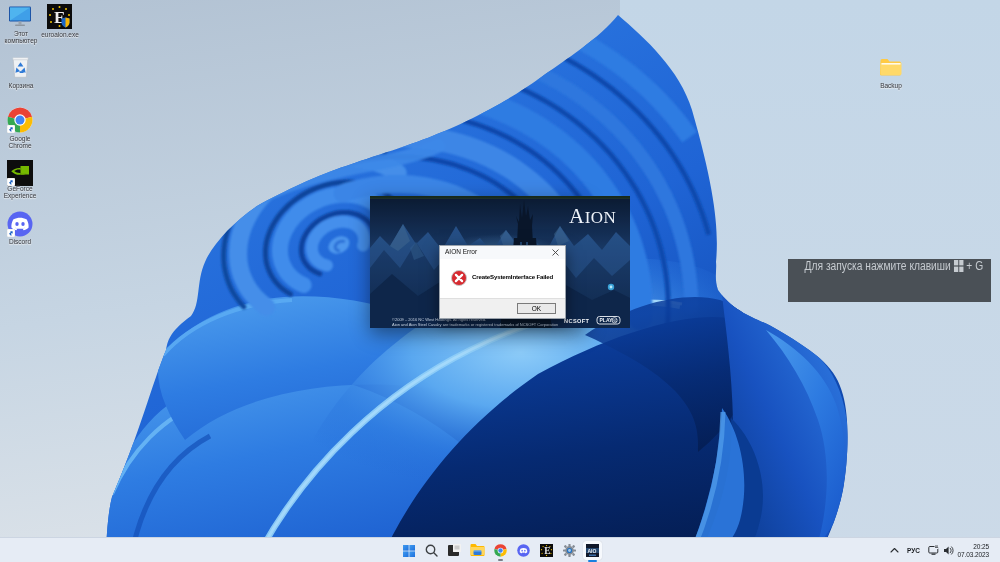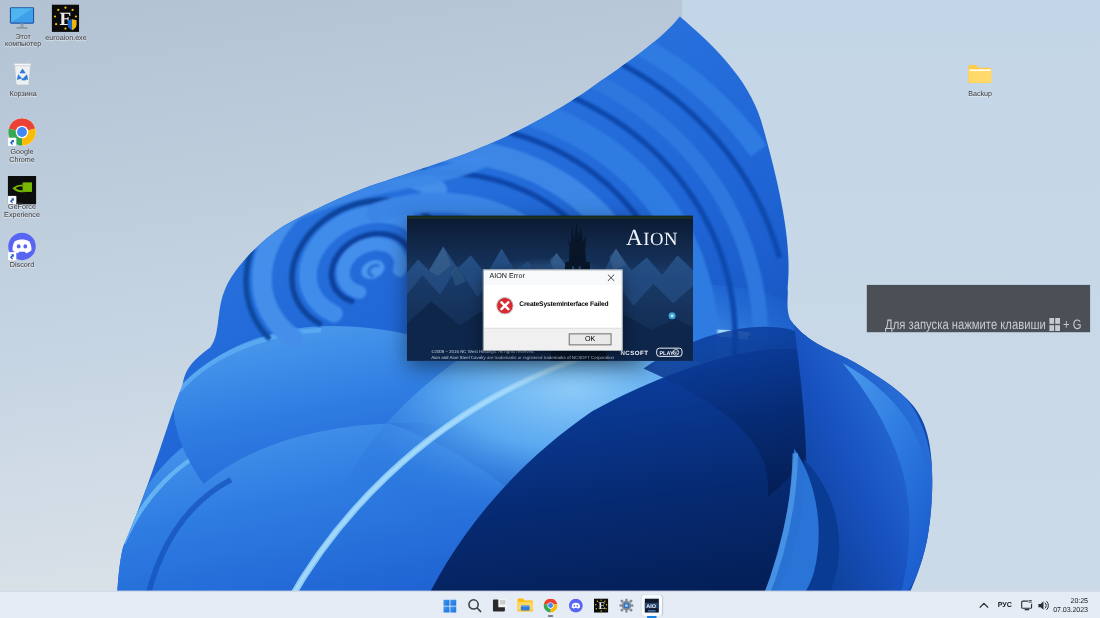--- a/index.html
+++ b/index.html
@@ -305,21 +305,21 @@
       <circle cx="8.5" cy="8.5" r="8" fill="none" stroke="#c8c8c8" stroke-width="1"></circle>
       <path d="M5.2,5.2 L11.8,11.8 M11.8,5.2 L5.2,11.8" stroke="#fff" stroke-width="2.4" stroke-linecap="round"></path>
     </svg>
     <span style="position:absolute;left:32px;top:13.5px;font-size:6.1px;font-weight:bold;color:#000;white-space:nowrap;letter-spacing:-0.15px;">CreateSystemInterface Failed</span>
   </div>
   <div style="position:absolute;left:0;top:52px;width:100%;height:20px;background:#f0f0f0;border-top:1px solid #dfdfdf;box-sizing:border-box;">
     <div style="position:absolute;right:9px;top:4px;width:39px;height:11px;background:#e9e9e9;border:1px solid #7a7a7a;box-sizing:border-box;text-align:center;font-size:6.5px;color:#000;line-height:9px;">OK</div>
   </div>
 </div>
 
-<div style="position:absolute;left:788px;top:259px;width:203px;height:43px;background:#4a5056;display:flex;align-items:flex-end;justify-content:center;">
+<div style="position:absolute;left:788px;top:259px;width:203px;height:43px;background:#4a5056;display:flex;align-items:flex-start;justify-content:center;">
   <div style="display:flex;align-items:center;color:#c6cbd0;font-size:12.5px;white-space:nowrap;transform:scaleX(0.82);transform-origin:50% 50%;margin-left:8px;">
     <span>Для запуска нажмите клавиши&nbsp;</span>
     <svg style="flex-shrink:0;" width="12" height="12" viewBox="0 0 12 12">
           <g fill="#c6cbd0">
             <rect x="0" y="0" width="5.4" height="5.4"></rect>
             <rect x="6.6" y="0" width="5.4" height="5.4"></rect>
             <rect x="0" y="6.6" width="5.4" height="5.4"></rect>
             <rect x="6.6" y="6.6" width="5.4" height="5.4"></rect>
           </g>
         </svg>

